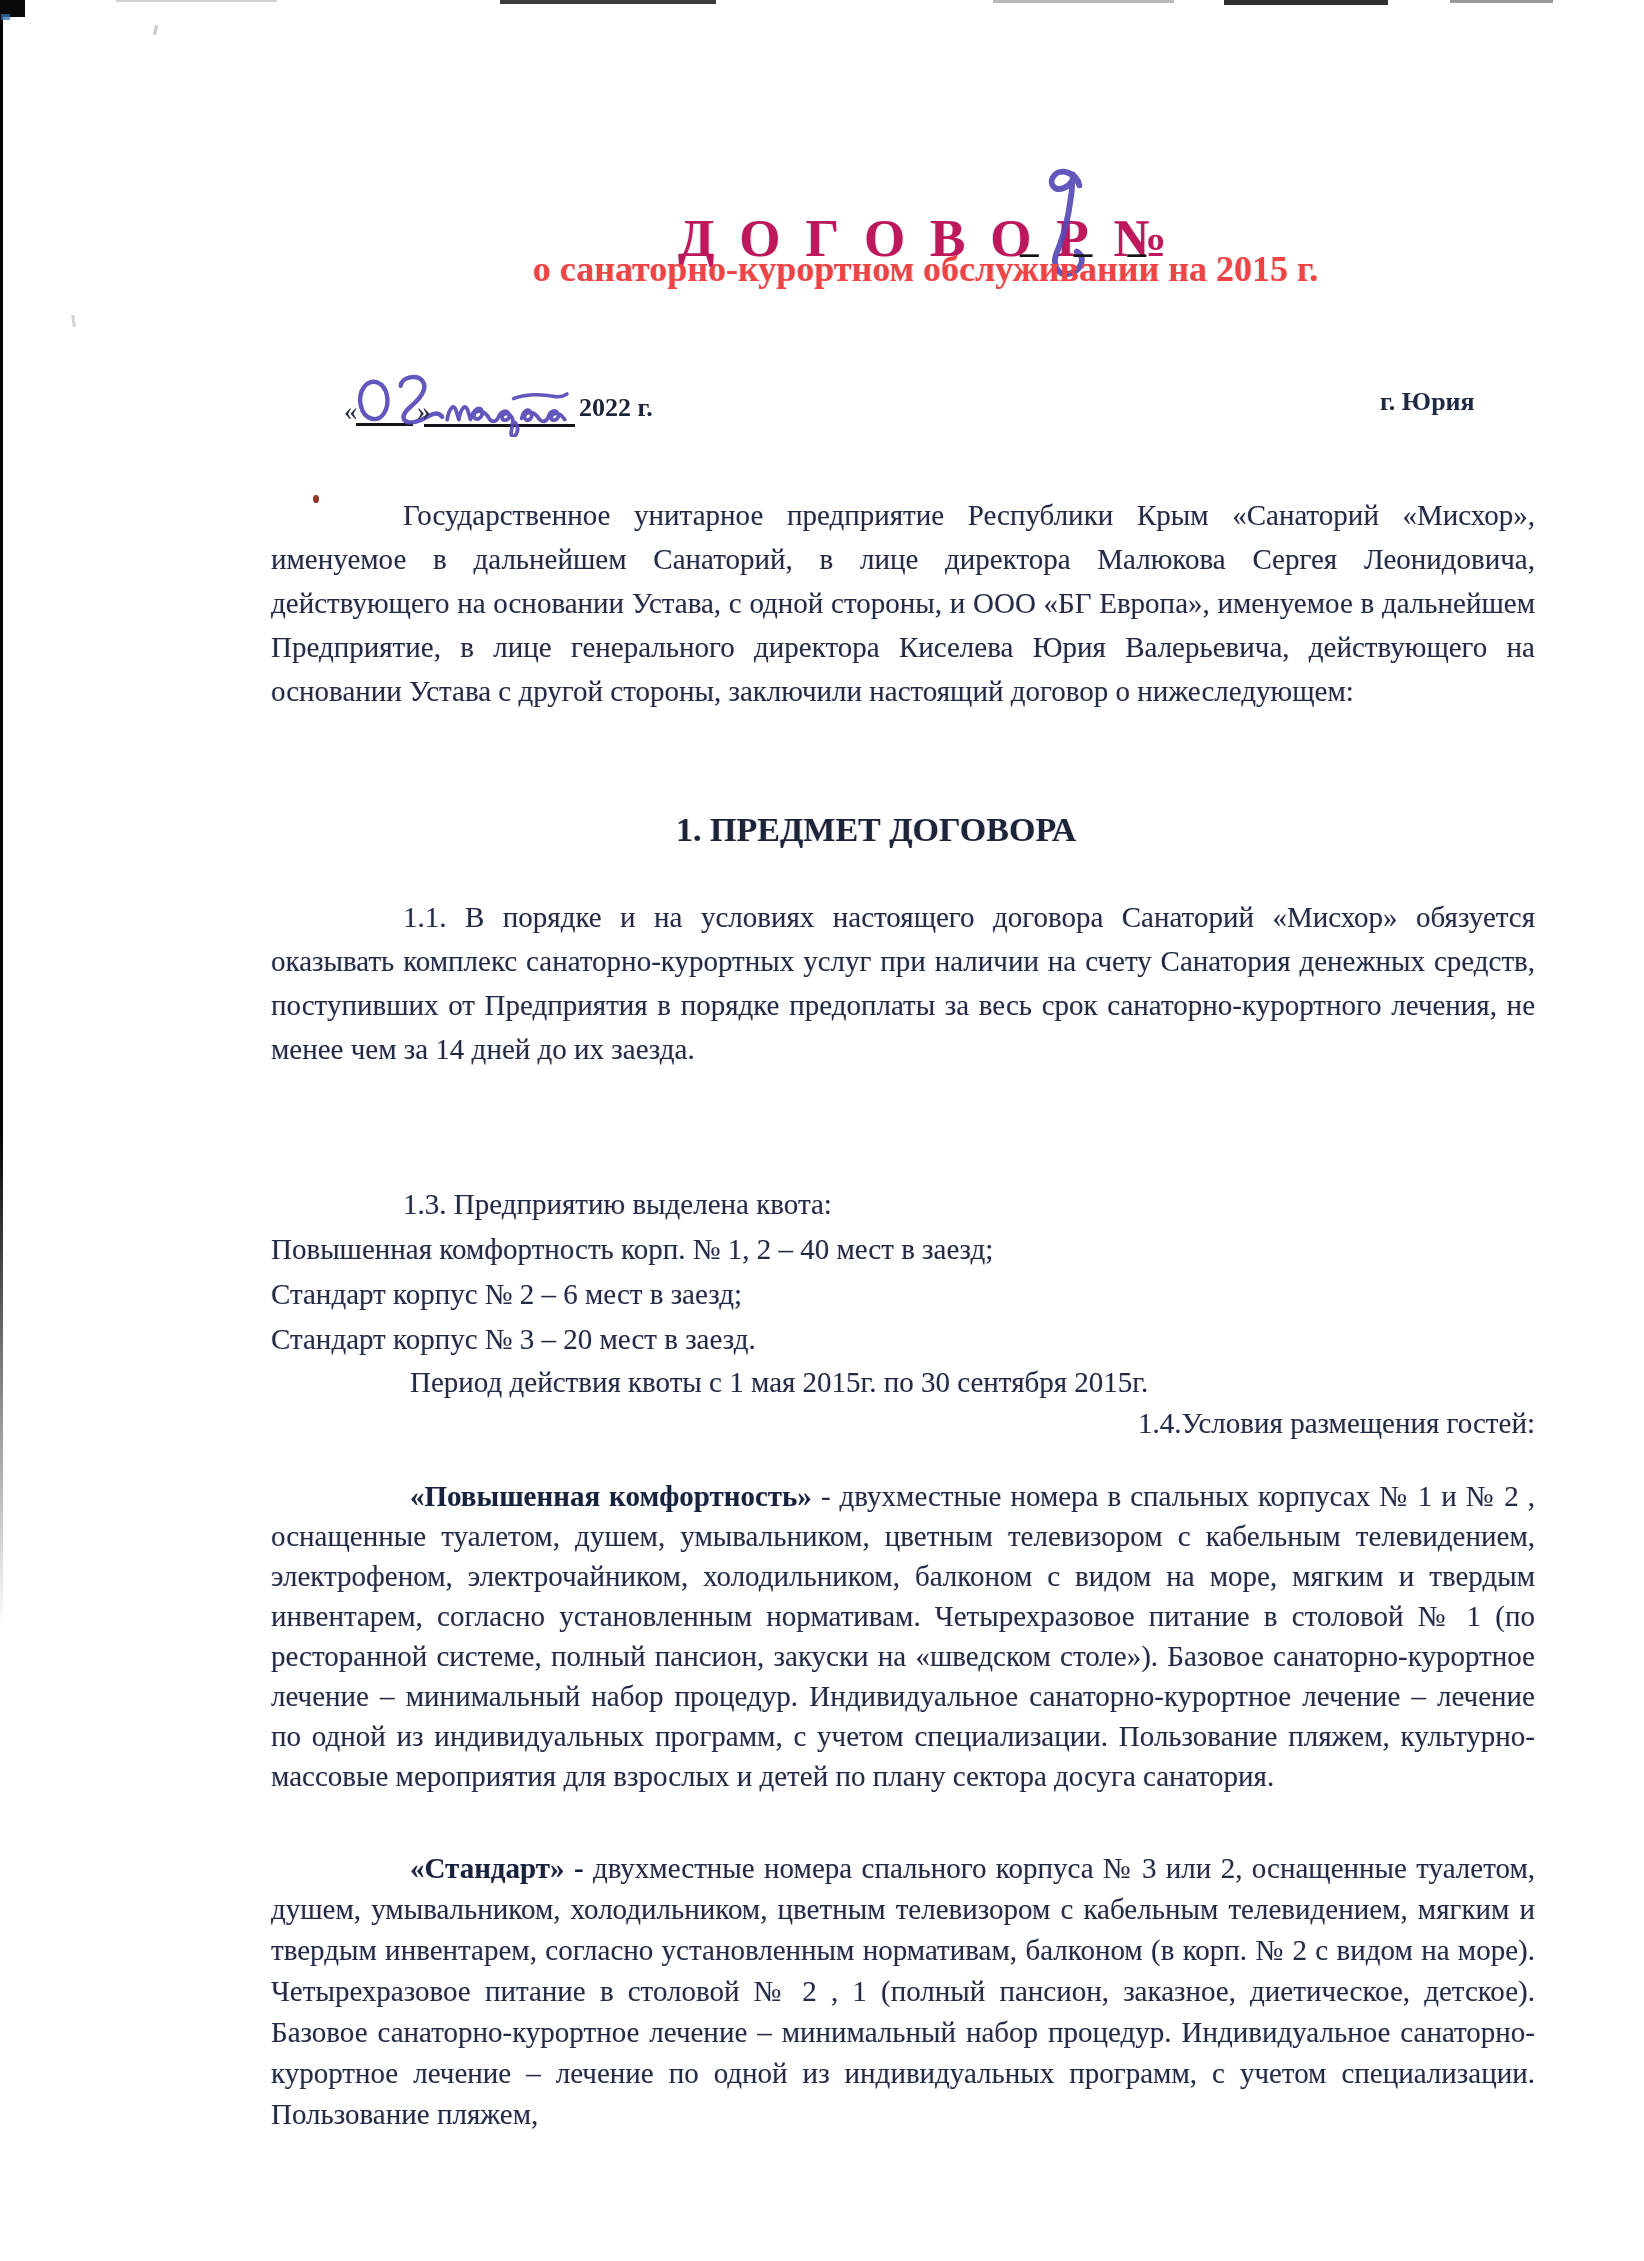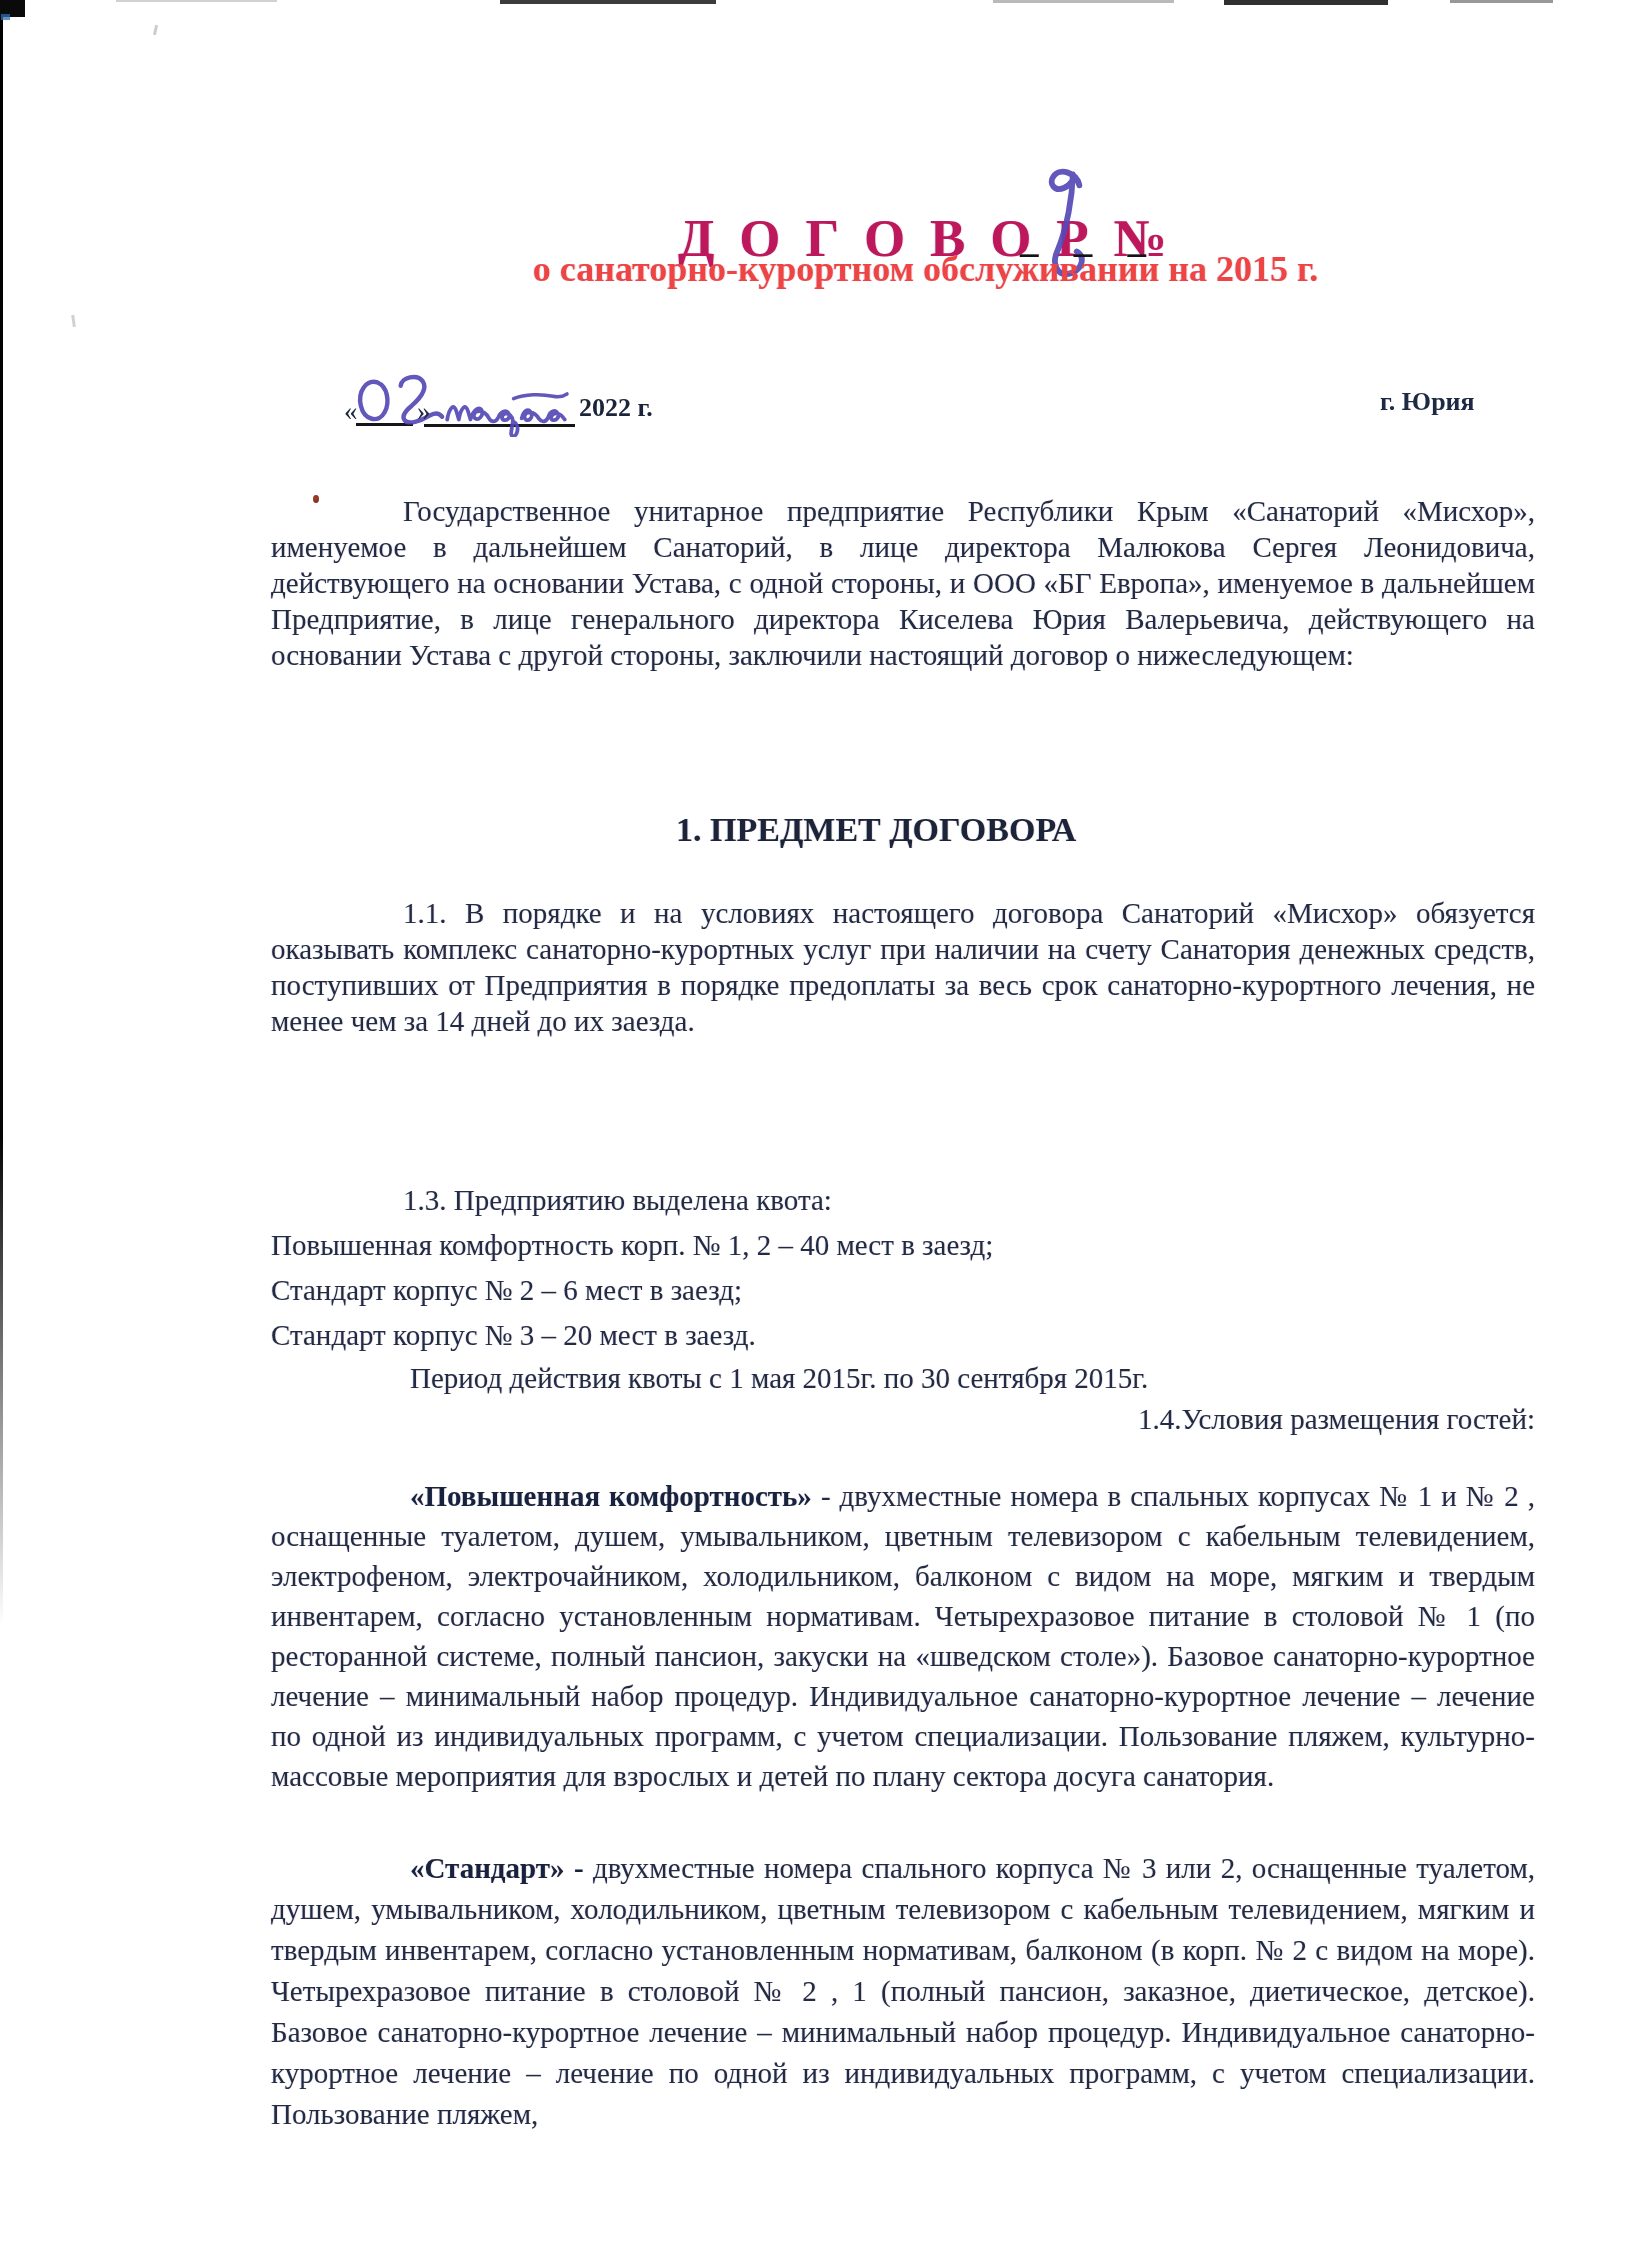--- a/index.html
+++ b/index.html
@@ -7,21 +7,21 @@
     position:relative;
     width:1644px;height:2261px;
     background:#ffffff;
     overflow:hidden;
     font-family:"Liberation Serif","DejaVu Serif",serif;
     color:#1f2840;
   }
   .doc-text{
     position:absolute;
     left:271px;width:1264px;
-    font-size:29px;line-height:36px;
+    font-size:29px;line-height:44px;
     text-align:justify;
     color:#212b44;
     text-shadow:0.9px 0 0 rgba(170,50,50,.10), -0.9px 0 0 rgba(50,70,170,.10);
   }
   .indent{text-indent:132px;}
   .title-prefix{
     position:absolute;left:678px;top:208px;
     font-size:53px;font-weight:bold;color:#be185d;
     letter-spacing:5.8px;white-space:nowrap;
     text-shadow:1px 0 0 rgba(170,50,50,.12), -1px 0 0 rgba(50,70,170,.12);

